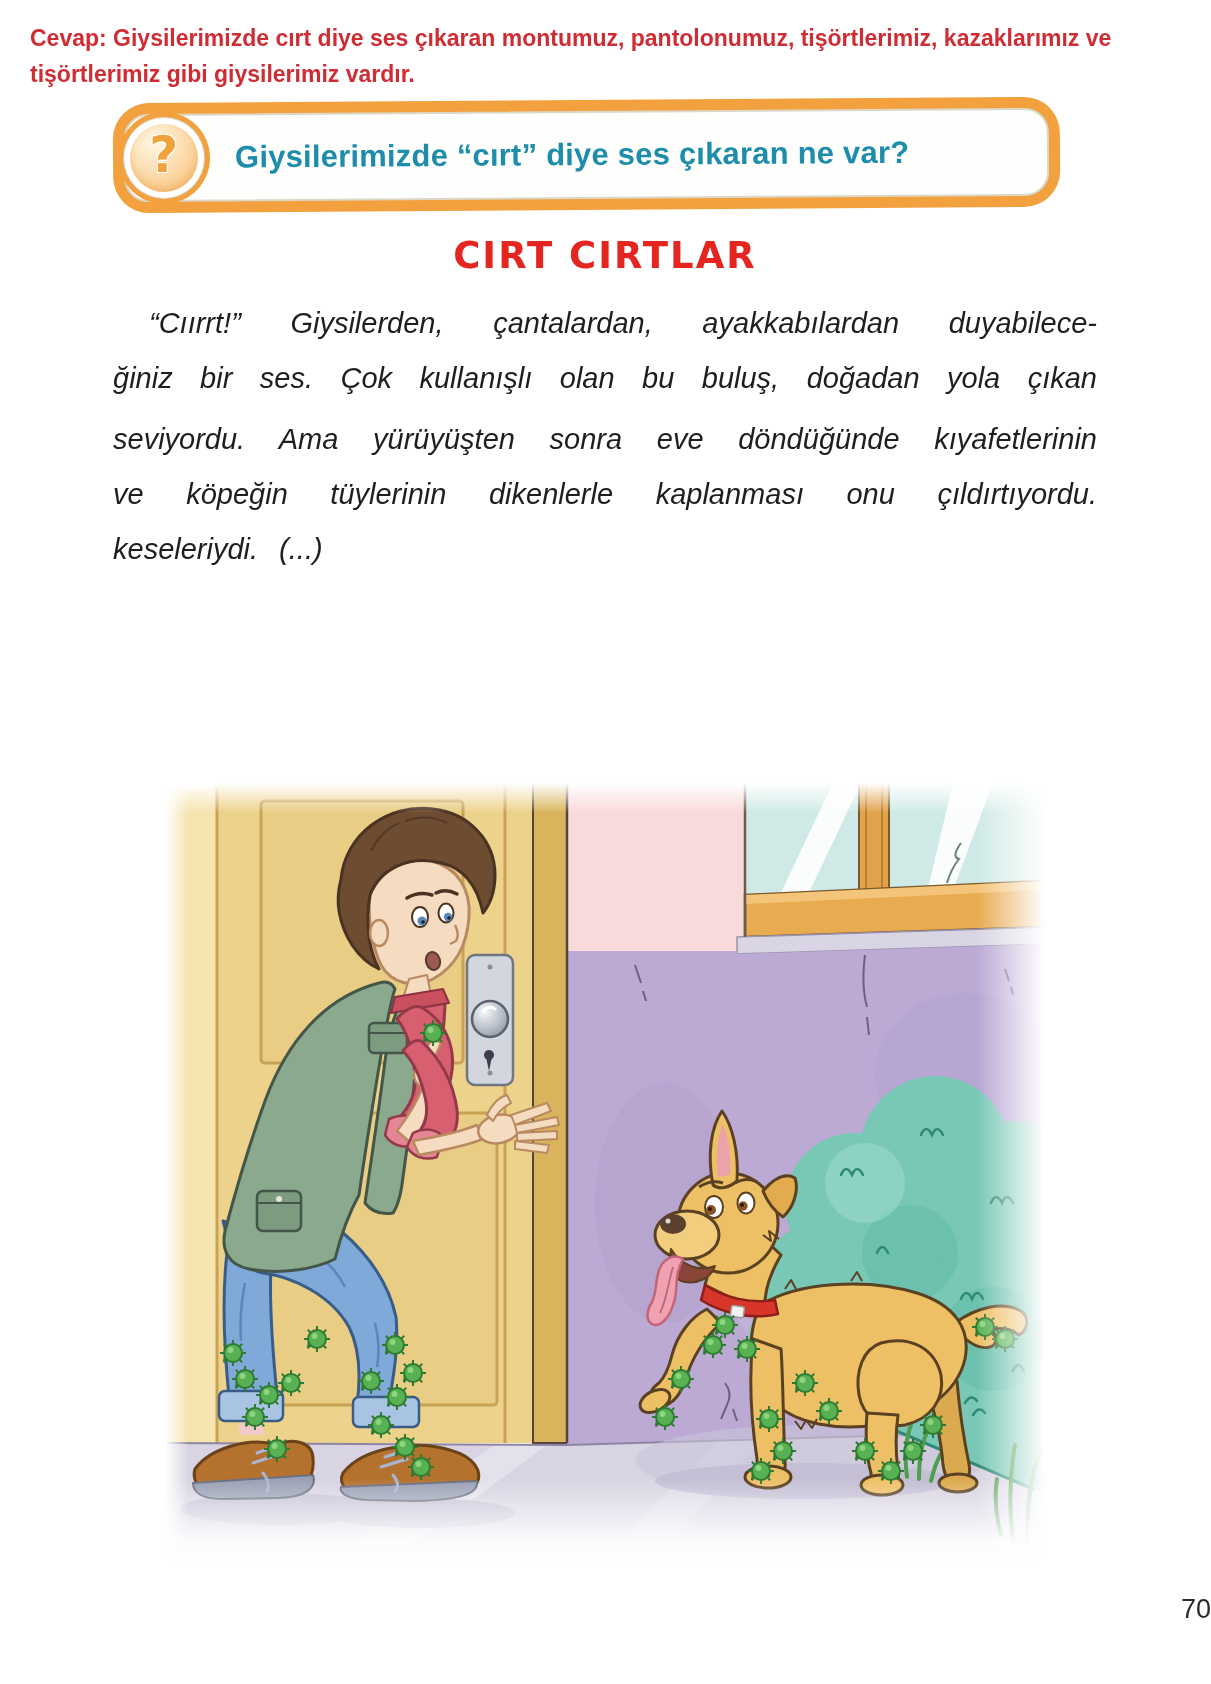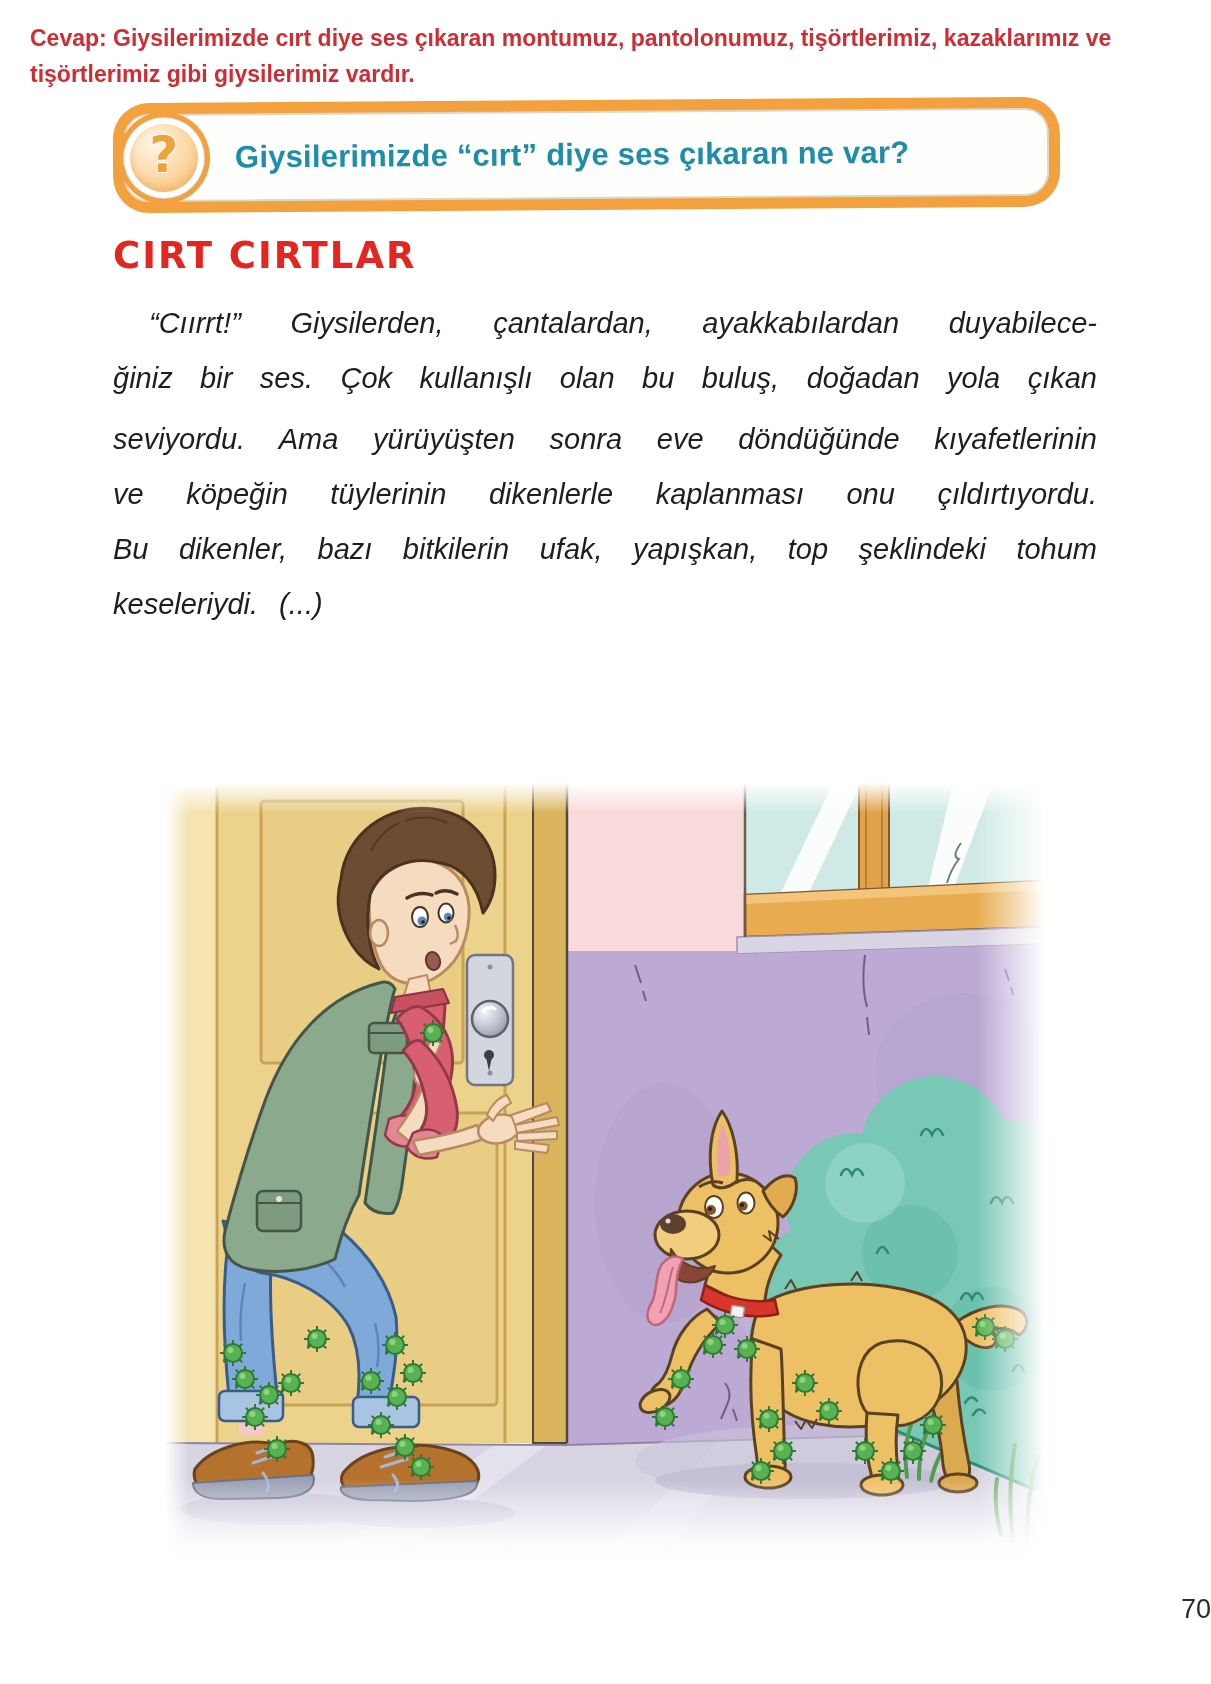--- a/index.html
+++ b/index.html
@@ -38,21 +38,21 @@
     text-shadow:-1px -1px 0 #fff,1px -1px 0 #fff,-1px 1px 0 #fff,1px 1px 0 #fff;
     padding-bottom:6px;box-sizing:border-box;
   }
   .q-text{
     position:absolute;left:122px;top:0;height:100%;right:20px;
     display:flex;align-items:center;
     font-size:31px;font-weight:bold;color:#1e8dab;letter-spacing:0.2px;
   }
   
   .story-title{
-    position:absolute;left:113px;top:234px;width:984px;text-align:left;
+    position:absolute;left:113px;top:234px;width:984px;text-align:center;
     font-family:"DejaVu Sans",sans-serif;font-size:37px;font-weight:bold;
     letter-spacing:2px;color:#e52520;
   }
   .story{
     position:absolute;left:113px;top:296px;width:984px;
     font-size:29px;line-height:55px;color:#1e1e1e;
   }
   .story .para{margin:0 0 6px 0;font-style:italic;}
   .story .line{text-align:justify;text-align-last:justify;}
   .story .line.first{text-indent:36px;}
@@ -86,21 +86,20 @@
 <div class="story-title">CIRT CIRTLAR</div>
 
 <div class="story">
   <div class="para">
     <div class="line first">“Cıırrt!” Giysilerden, çantalardan, ayakkabılardan duyabilece-</div>
     <div class="line">ğiniz bir ses. Çok kullanışlı olan bu buluş, doğadan yola çıkan</div>
   </div>
   <div class="para">
     <div class="line">seviyordu. Ama yürüyüşten sonra eve döndüğünde kıyafetlerinin</div>
     <div class="line">ve köpeğin tüylerinin dikenlerle kaplanması onu çıldırtıyordu.</div>
-    <div class="line">Bu dikenler, bazı bitkilerin ufak, yapışkan, top şeklindeki tohum</div>
     <div class="line last">keseleriydi. (...)</div>
   </div>
 </div>
 
 <div class="illustration" role="img" aria-label="Kapının önünde eğilmiş bir adam parmaklarının arasındaki yeşil pıtrağı inceliyor; pantolonu ve karşısındaki sarı köpeğin tüyleri pıtraklarla kaplı.">
 <svg width="880" height="780" viewBox="0 0 880 780" xmlns="http://www.w3.org/2000/svg">
   <defs>
     <g id="burr">
       <g stroke="#2f7a33" stroke-width="2">
         <line x1="0" y1="-9" x2="0" y2="-13"></line>

